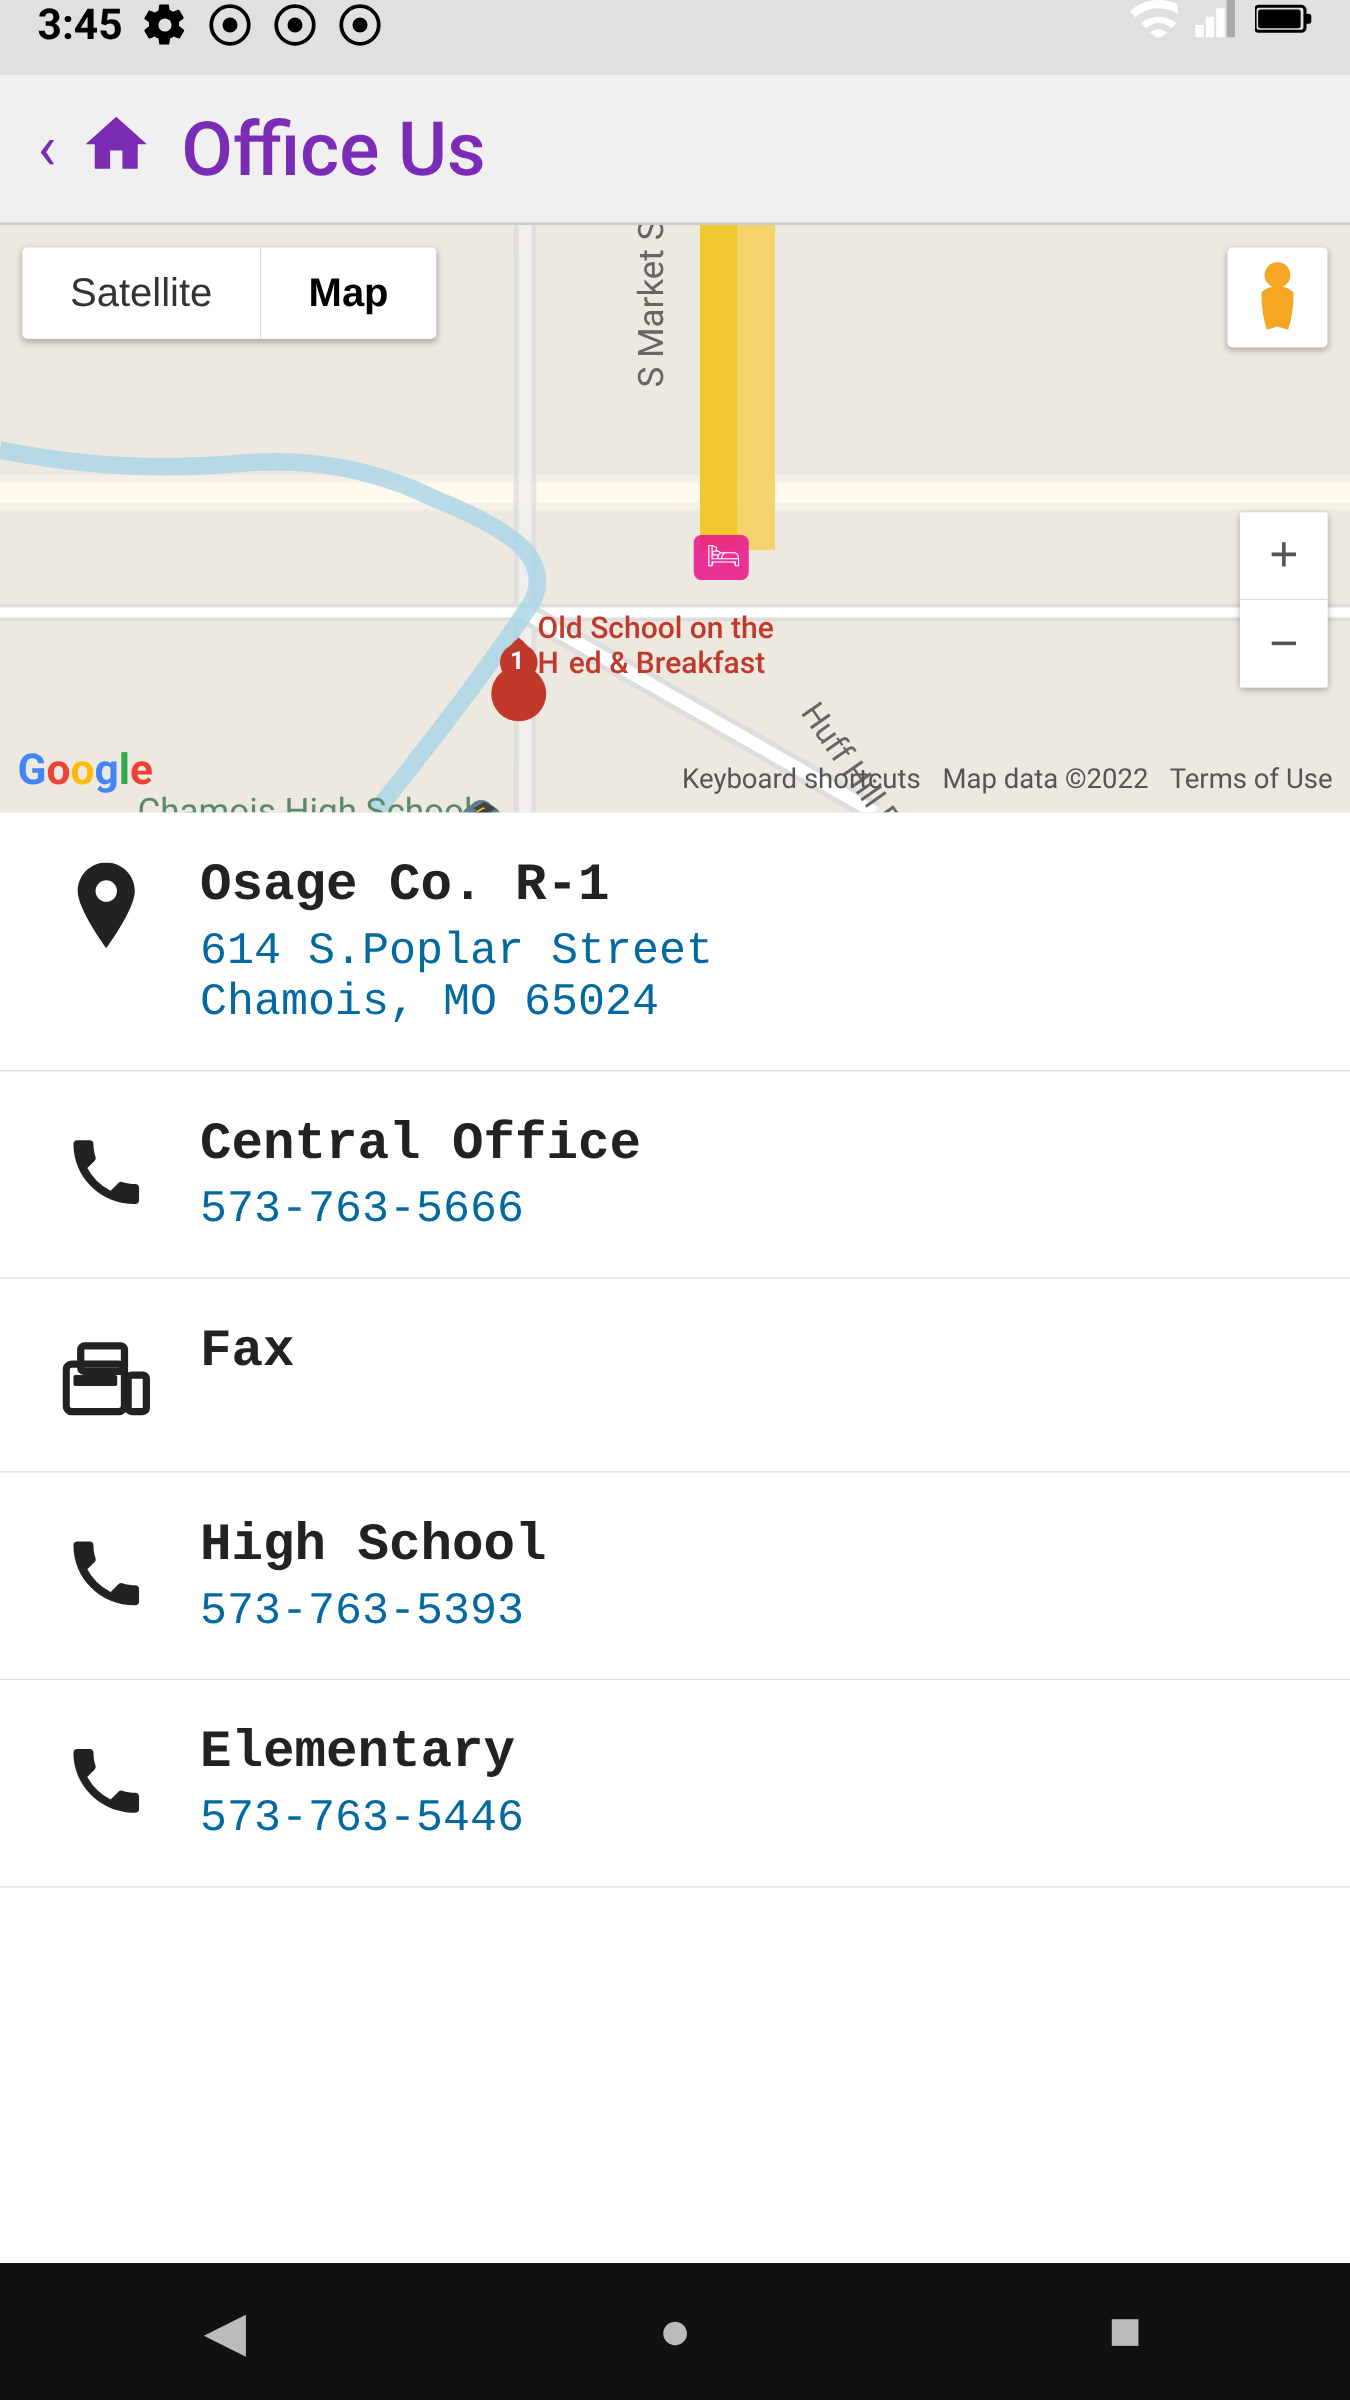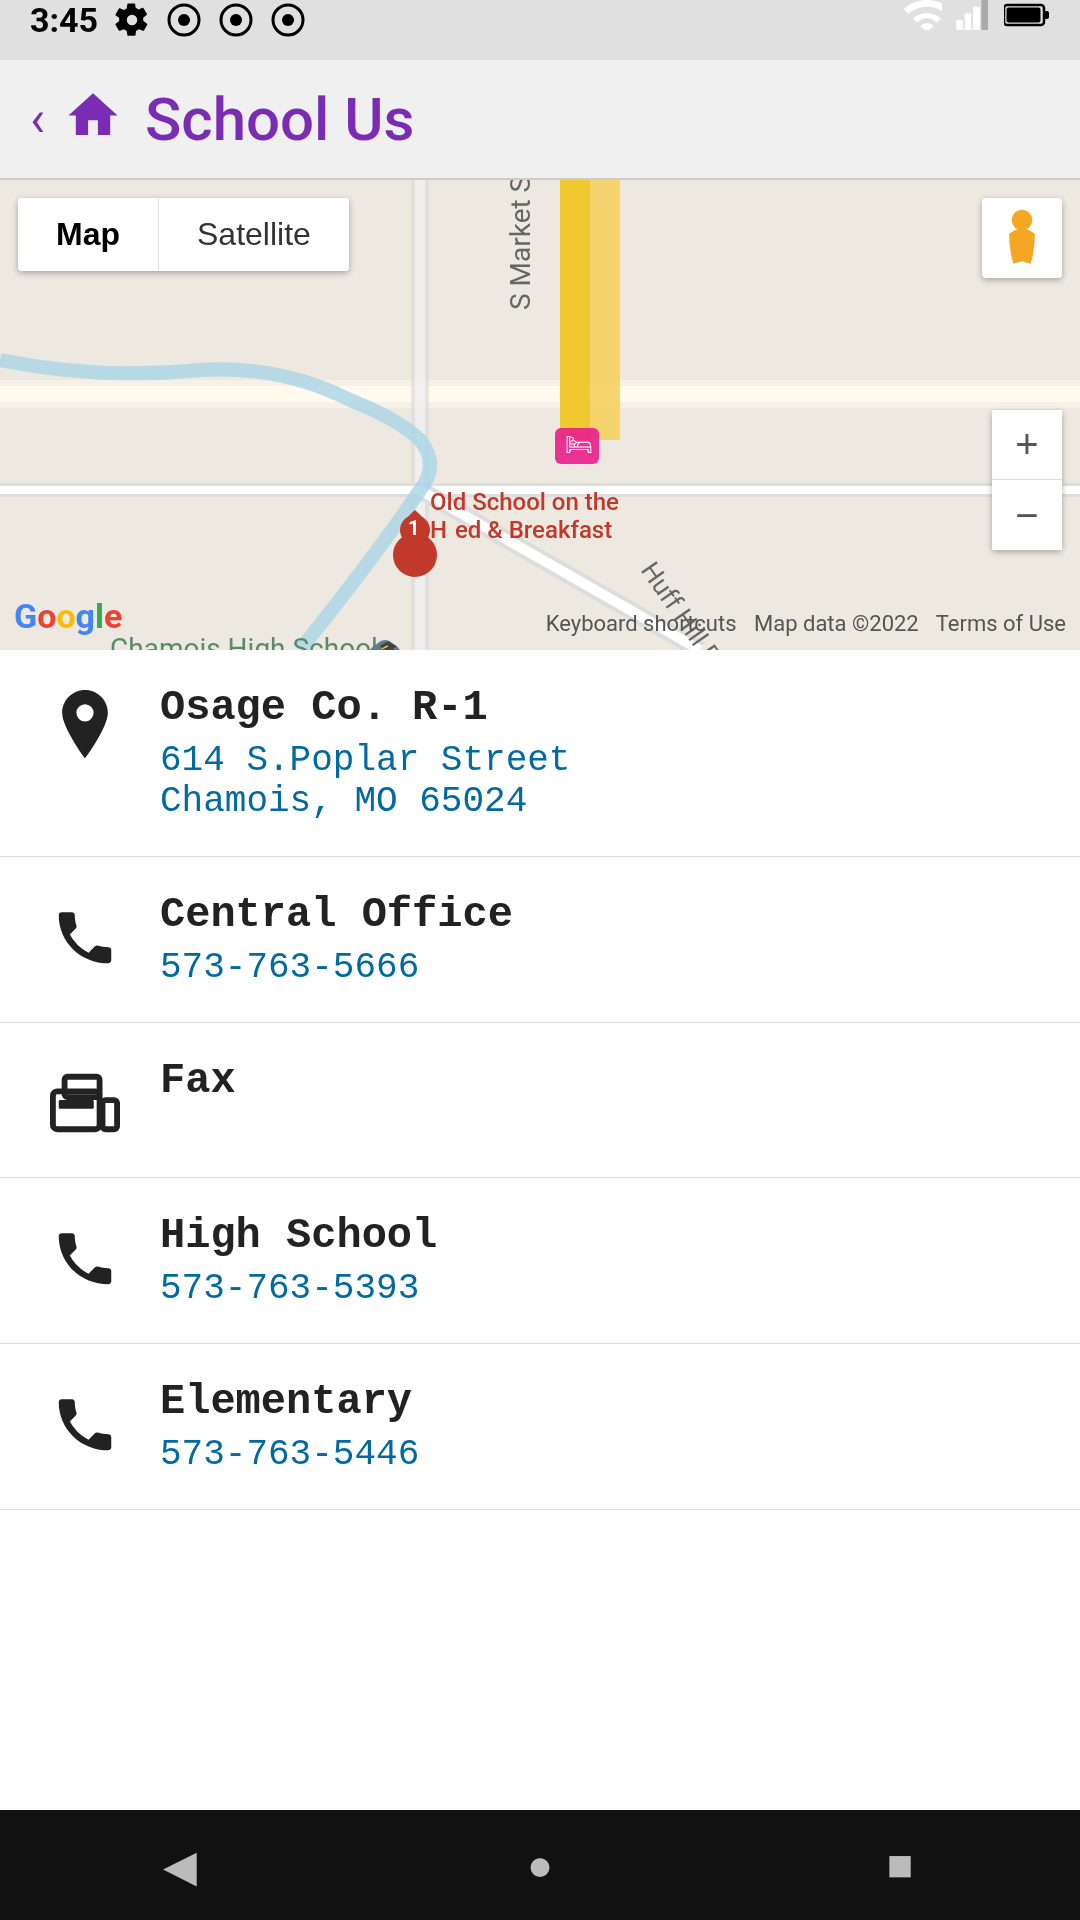--- a/index.html
+++ b/index.html
@@ -289,21 +289,21 @@
   </div>
 </div>
 
 <div class="header">
   <span class="header-back">‹</span>
   <span class="header-home">
     <svg width="60" height="54" viewBox="0 0 24 22" fill="#7b2cb5">
       <path d="M10 20v-6h4v6h5v-8h3L12 3 2 12h3v8z"></path>
     </svg>
   </span>
-  <span class="header-title">School Us</span>
+  <span class="header-title">Office Us</span>
 </div>
 
 <div class="map-container">
   <svg class="map-visual" viewBox="0 0 1080 470" xmlns="http://www.w3.org/2000/svg">
 
     <rect width="1080" height="470" fill="#e8e0d8"></rect>
 
     <rect x="0" y="0" width="1080" height="470" fill="#ede8e0"></rect>
 
     <rect x="0" y="200" width="1080" height="28" fill="#f5f0e8"></rect>
@@ -342,22 +342,22 @@
 
     <text x="430" y="330" font-size="24" fill="#c0392b" font-weight="500">Old School on the</text>
     <text x="430" y="358" font-size="24" fill="#c0392b" font-weight="500">H</text>
     <text x="455" y="358" font-size="24" fill="#c0392b" font-weight="500">ed &amp; Breakfast</text>
 
     <rect x="555" y="248" width="44" height="36" rx="6" fill="#e91e8c" opacity="0.9"></rect>
     <text x="565" y="272" font-size="22" fill="#fff">🛏</text>
   </svg>
 
   <div class="map-controls">
+    <button class="map-tab">Satellite</button>
     <button class="map-tab active">Map</button>
-    <button class="map-tab">Satellite</button>
   </div>
 
   <div class="map-streetview">
     <svg width="50" height="60" viewBox="0 0 50 70" fill="none">
       <circle cx="25" cy="14" r="12" fill="#f5a623"></circle>
       <path d="M10 30 Q10 50 15 65 L25 62 L35 65 Q40 50 40 30 Q32 24 25 24 Q18 24 10 30Z" fill="#f5a623"></path>
     </svg>
   </div>
 
   <div class="map-zoom">

